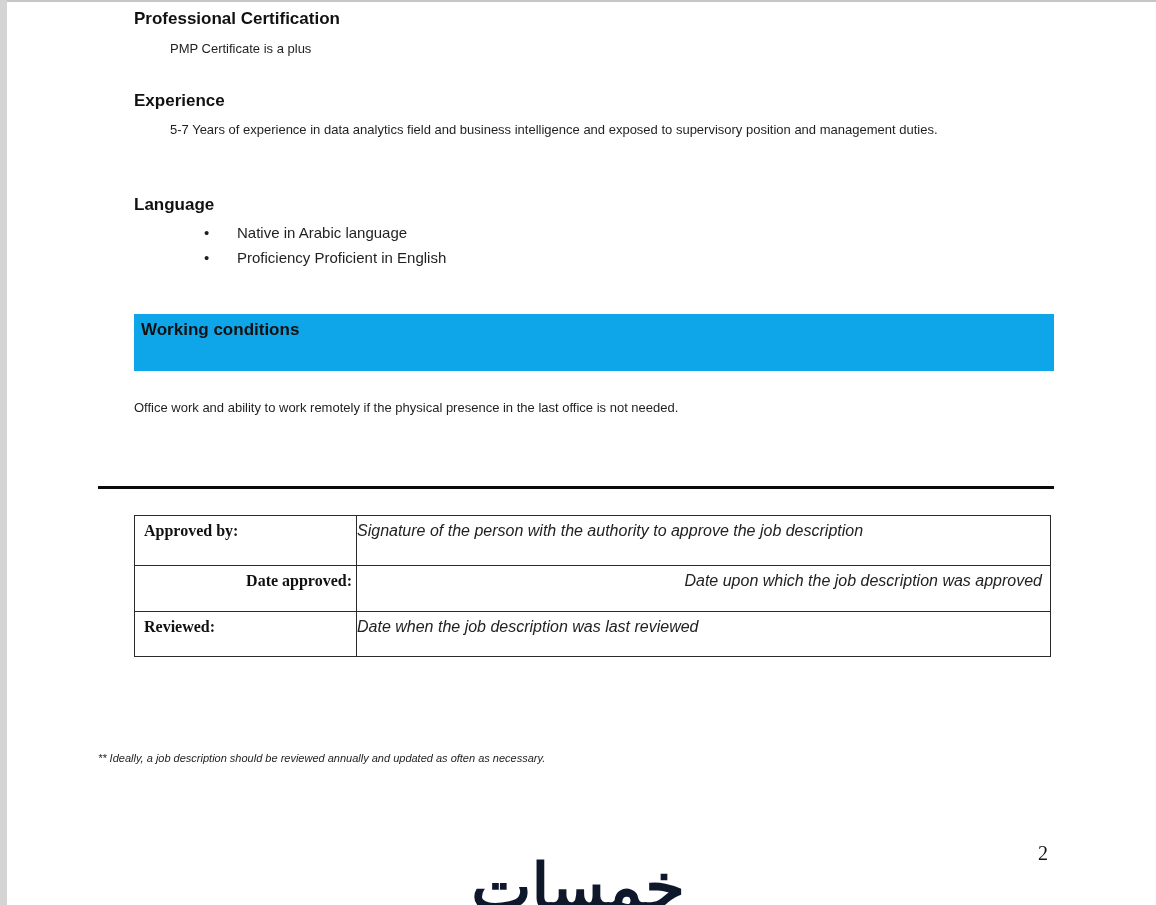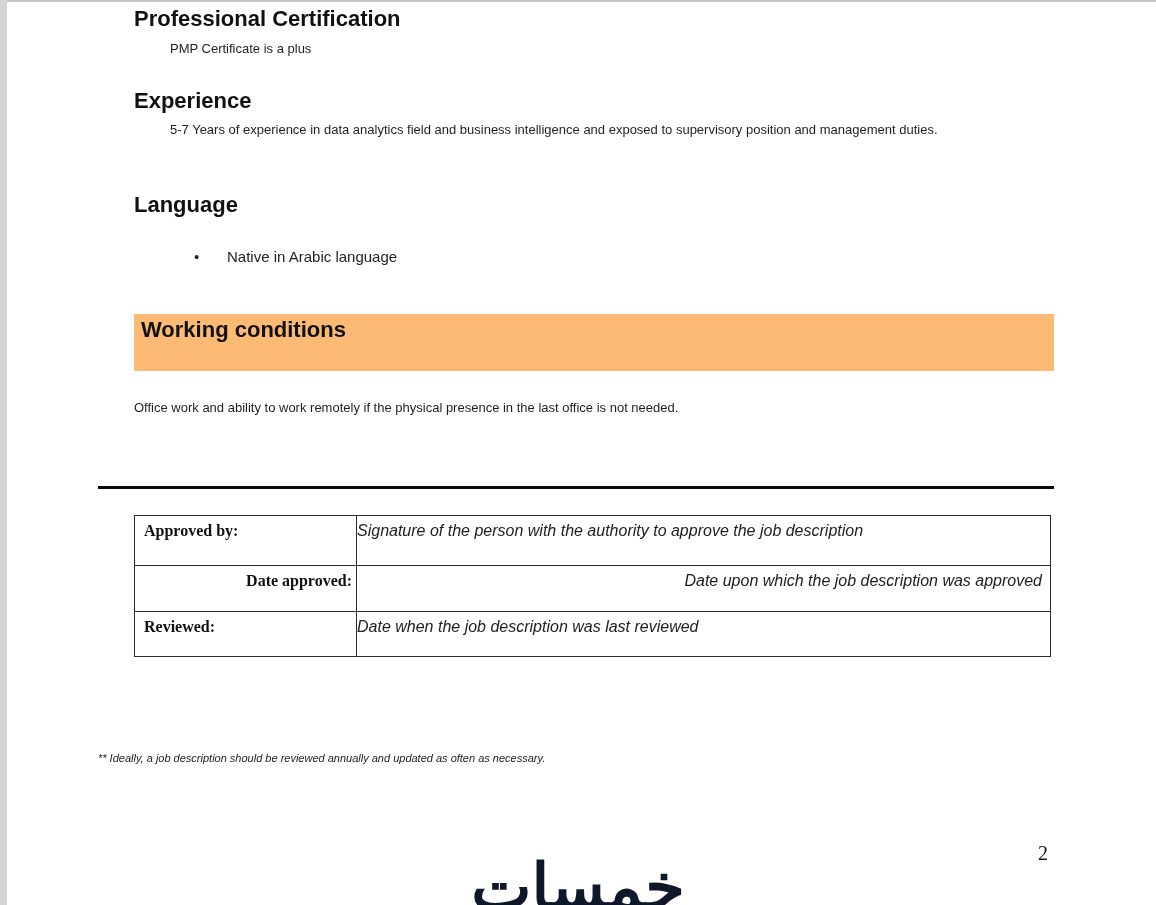--- a/index.html
+++ b/index.html
@@ -10,58 +10,58 @@
     font-family: "Liberation Sans", sans-serif;
     color: #1a1a1a;
     overflow: hidden;
   }
   .abs { position: absolute; }
 
   .edge-top  { position:absolute; top:0; left:0; width:1156px; height:2px; background:#c6c6c6; }
   .edge-left { position:absolute; top:0; left:0; width:7px; height:905px; background:#d4d4d4; }
 
   .doc-heading {
-    font-size: 22px;
+    font-size: 17px;
     font-weight: bold;
     color: #111111;
     line-height: 22px;
   }
   .body-text {
     font-size: 13px;
     line-height: 25px;
     color: #1f1f1f;
   }
 
   #cert-heading { left:134px; top:8px; }
   #cert-body    { left:170px; top:36px; }
 
   #exp-heading  { left:134px; top:90px; }
   #exp-body     { left:170px; top:117px; width:805px; }
 
   #lang-heading { left:134px; top:194px; }
-  #lang-list    { left:124px; top:220px; width:700px;margin-top:24px; }
+  #lang-list    { left:134px; top:220px; width:700px; }
   .bullet-item {
     position: relative;
     padding-left: 103px;
     font-size: 15px;
     line-height: 25px;
     color: #1f1f1f;
   }
   .bullet-item::before {
     content: "\2022";
     position: absolute;
     left: 70px;
     top: 0;
     font-size: 15px;
   }
 
   #working-bar {
     left:134px; top:314px;
     width:920px; height:57px;
-    background:#fdba74;
+    background:#0ea5e9;
     padding:5px 0 0 7px;
   }
   #working-body { left:134px; top:395px; width:920px; }
 
   #thick-rule {
     left:98px; top:486px;
     width:956px; height:3px;
     background:#0a0a0a;
   }
 
@@ -127,20 +127,21 @@
 <div class="abs body-text" id="cert-body">PMP Certificate is a plus</div>
 
 <div class="abs doc-heading" id="exp-heading">Experience</div>
 
 <div class="abs body-text" id="exp-body">5-7 Years of experience in data analytics field and business intelligence and exposed to supervisory position and management duties.</div>
 
 <div class="abs doc-heading" id="lang-heading">Language</div>
 
 <div class="abs" id="lang-list">
   <div class="bullet-item">Native in Arabic language</div>
+  <div class="bullet-item">Proficiency Proficient in English</div>
 </div>
 
 <div class="abs" id="working-bar">
   <div class="doc-heading">Working conditions</div>
 </div>
 
 <div class="abs body-text" id="working-body">Office work and ability to work remotely if the physical presence in the last office is not needed.</div>
 
 <div class="abs" id="thick-rule"></div>
 

